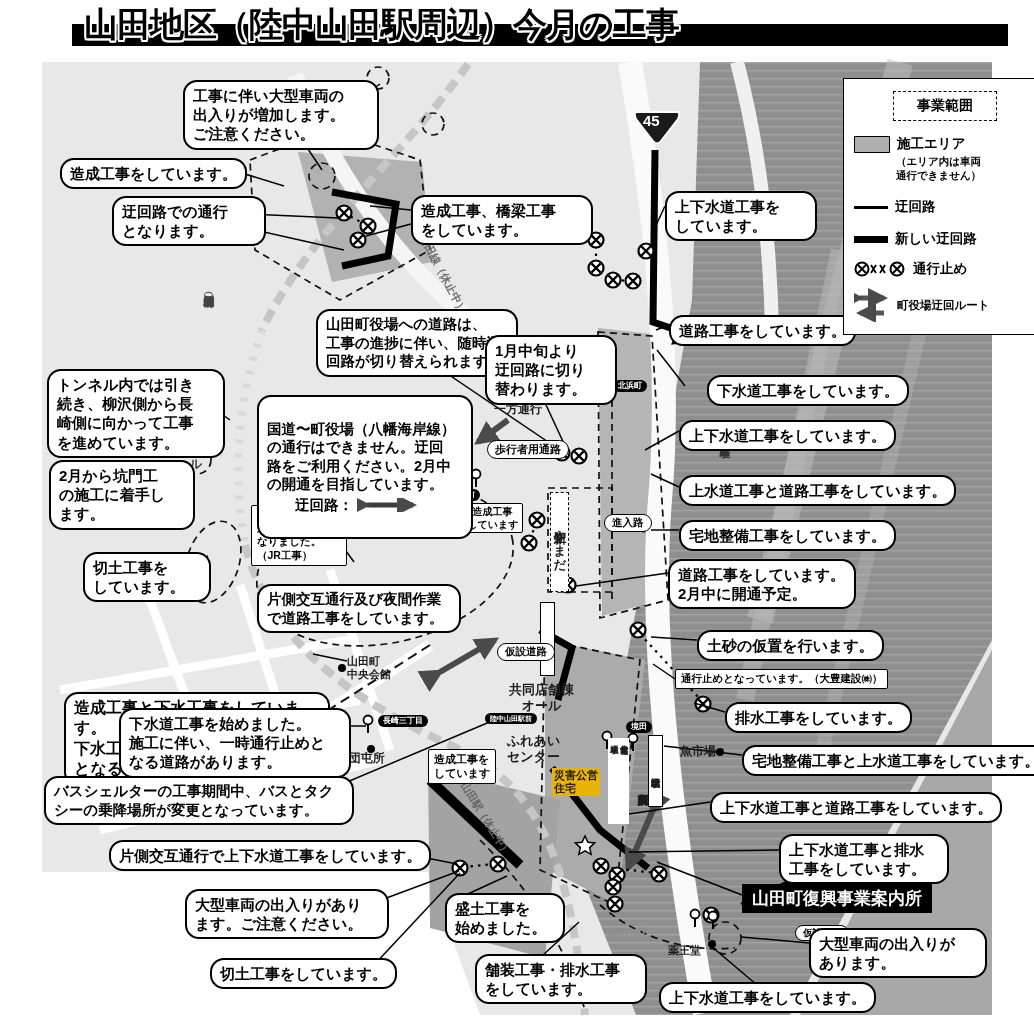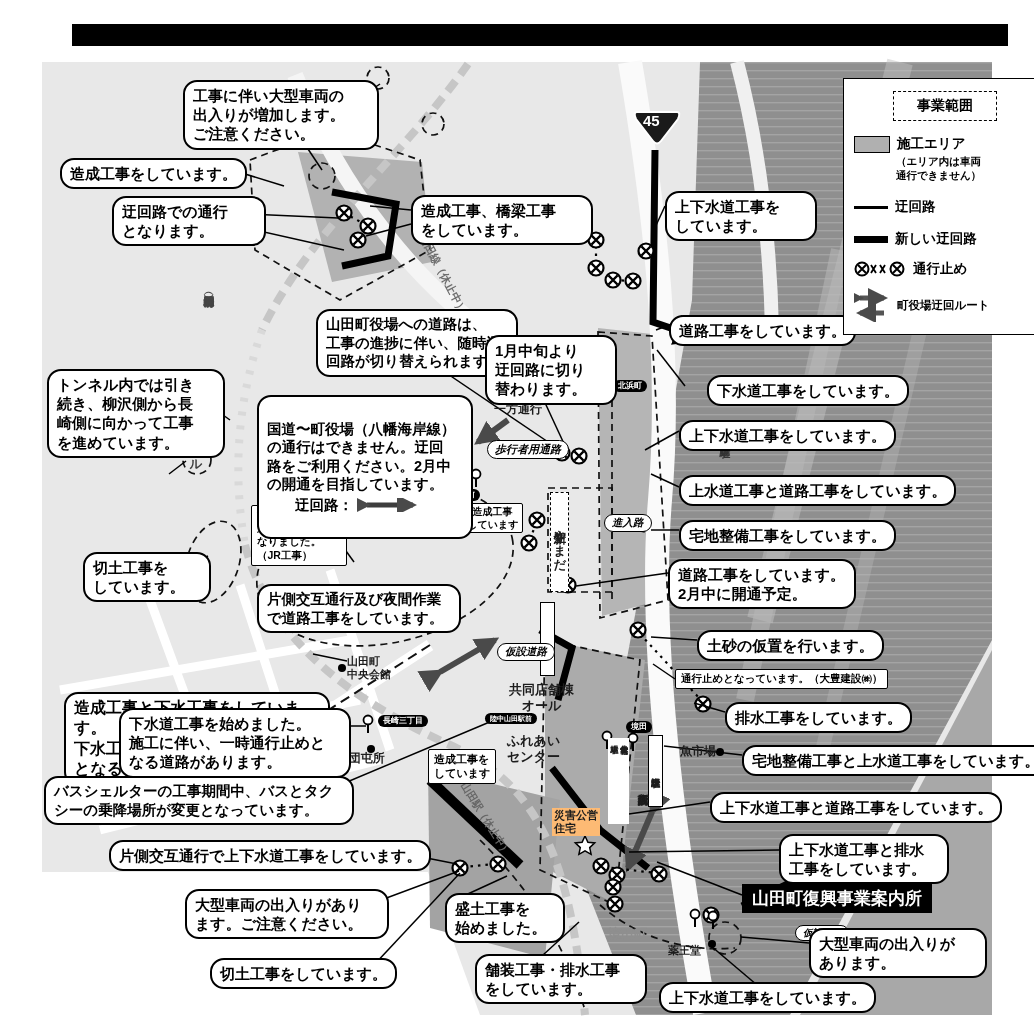--- a/index.html
+++ b/index.html
@@ -9,21 +9,21 @@
   .title-bar{position:absolute;left:72px;top:24px;width:936px;height:22px;background:#000;z-index:48;}
   .title-text{position:absolute;left:84px;top:2px;font-size:34px;font-weight:800;letter-spacing:-1px;z-index:50;color:#000;
     text-shadow:-2px 0 #fff,2px 0 #fff,0 -2px #fff,0 2px #fff,-1.6px -1.6px #fff,1.6px 1.6px #fff,-1.6px 1.6px #fff,1.6px -1.6px #fff;}
   
   .co{position:absolute;background:#fff;border:2.2px solid #000;border-radius:14px;
       padding:4px 8px;font-size:15px;line-height:1.28;font-weight:600;white-space:pre-line;z-index:30;}
   .nw{white-space:nowrap;}
   .bx{position:absolute;background:#fff;border:1.6px solid #000;border-radius:2px;
       padding:2px 5px;font-size:10.5px;line-height:1.3;font-weight:600;white-space:pre-line;z-index:28;}
   .pill{position:absolute;background:#fff;border:1.6px solid #000;border-radius:10px;
-      padding:0 7px;font-size:11px;line-height:1.5;font-weight:600;white-space:nowrap;z-index:26;font-style:italic;}
+      padding:0 7px;font-size:11px;line-height:1.5;font-weight:600;white-space:nowrap;z-index:26;}
   .bpill{position:absolute;background:#000;color:#fff;border-radius:7px;
       padding:1px 5px;font-size:8px;line-height:1.3;font-weight:600;white-space:nowrap;z-index:26;}
   .mlabel{position:absolute;font-weight:700;color:#1d1d1d;white-space:pre-line;line-height:1.2;z-index:22;}
   .vert{writing-mode:vertical-rl;}
   .vbox{background:#fff;border:1.4px solid #000;padding:3px 1px;text-align:center;}
   .info-box{position:absolute;background:#000;color:#fff;font-size:17px;font-weight:700;
       padding:3px 10px;white-space:nowrap;z-index:32;}
   
   .legend{position:absolute;left:843px;top:78px;width:182px;background:#fff;border:1.6px solid #000;
       padding:10px 8px 12px 10px;z-index:40;font-weight:600;}
@@ -218,20 +218,21 @@
       <line x1="742" y1="895" x2="657" y2="862"></line>
     </g>
 
     <g transform="translate(657,125)">
       <path d="M-20,-13 L20,-13 Q24,-13 21,-6 L4,16 Q0,21 -4,16 L-21,-6 Q-24,-13 -20,-13 Z" fill="#1a1a1a" stroke="#fff" stroke-width="2"></path>
     </g>
   </svg>
   <div class="mlabel" style="left:643px;top:112px;color:#fff;font-size:15px;z-index:23;">45</div>
 
   <div class="title-bar"></div>
+  <div class="title-text">山田地区（陸中山田駅周辺）今月の工事</div>
 
   <div class="legend">
     <div class="lg-title">事業範囲</div>
     <div class="lg-row">
         <span class="sw"></span>
       <span>施工エリア</span>
       </div>
     <div class="lg-note" style="white-space:pre-line;">（エリア内は車両
 通行できません）</div>
     <div class="lg-row" style="margin-top:16px;">
@@ -289,20 +290,23 @@
 の開通を目指しています。</span>
     <div style="display:flex;align-items:center;gap:4px;margin:2px 0 0 28px;">
       <span>迂回路：</span>
       <svg width="66" height="14" viewBox="0 0 66 14">
         <path d="M10,7 L56,7" stroke="#3d3d3d" stroke-width="5" marker-start="url(#ahg)" marker-end="url(#ahg)"></path>
       </svg>
     </div>
   </div>
   <div class="co nw" style="left:707px;top:375px;">下水道工事をしています。</div>
   <div class="co nw" style="left:679px;top:420px;">上下水道工事をしています。</div>
+  <div class="co" style="left:49px;top:460px;width:126px;">2月から坑門工
+の施工に着手し
+ます。</div>
   <div class="co nw" style="left:679px;top:475px;">上水道工事と道路工事をしています。</div>
   <div class="co nw" style="left:679px;top:520px;">宅地整備工事をしています。</div>
   <div class="bx" style="left:251px;top:505px;width:84px;">滝野踏切は、
 通行可能と
 なりました。
 （JR工事）</div>
   <div class="co" style="left:668px;top:559px;width:168px;">道路工事をしています。
 2月中に開通予定。</div>
   <div class="co" style="left:83px;top:552px;width:108px;">切土工事を
 しています。</div>
@@ -353,21 +357,21 @@
   <div class="mlabel vert vbox" style="left:540px;top:602px;height:66px;font-size:9px;">仮設駐車場</div>
   <div class="pill" style="left:497px;top:643px;font-size:10.5px;">仮設道路</div>
   <div class="mlabel" style="left:509px;top:682px;font-size:13px;text-align:center;">共同店舗棟
 オール</div>
   <div class="bpill" style="left:485px;top:713px;font-size:7px;">陸中山田駅前</div>
   <div class="mlabel" style="left:507px;top:733px;font-size:13px;">ふれあい
 センター</div>
   <div class="bx" style="left:428px;top:749px;font-size:11px;">造成工事を
 しています</div>
   <div class="mlabel" style="left:458px;top:762px;font-size:10.5px;color:#666;transform:rotate(58deg);transform-origin:left top;">陸中山田駅（休止中）</div>
-  <div class="mlabel" style="left:552px;top:768px;font-size:11px;background:#fdba74;padding:1px 2px;margin-top:40px;">災害公営
+  <div class="mlabel" style="left:552px;top:768px;font-size:11px;background:#eab308;padding:1px 2px;">災害公営
 住宅</div>
   <div class="mlabel vert" style="left:608px;top:738px;height:84px;font-size:8px;background:#fff;padding:1px;">災害公営住宅
 駐車場</div>
   <div class="mlabel vert vbox" style="left:648px;top:735px;height:64px;font-size:9px;">仮設駐車場</div>
   <div class="bpill" style="left:626px;top:721px;">境田</div>
   <div class="mlabel" style="left:680px;top:744px;font-size:12px;">魚市場</div>
   <div class="mlabel vert" style="left:636px;top:785px;height:98px;font-size:11px;">仮設商店街</div>
   <div class="mlabel" style="left:608px;top:926px;font-size:13px;color:#8f8f8f;">境田町</div>
   <div class="mlabel" style="left:668px;top:944px;font-size:11px;">薬王堂</div>
   <div class="pill" style="left:795px;top:925px;font-size:9.5px;">仮設道路</div>

